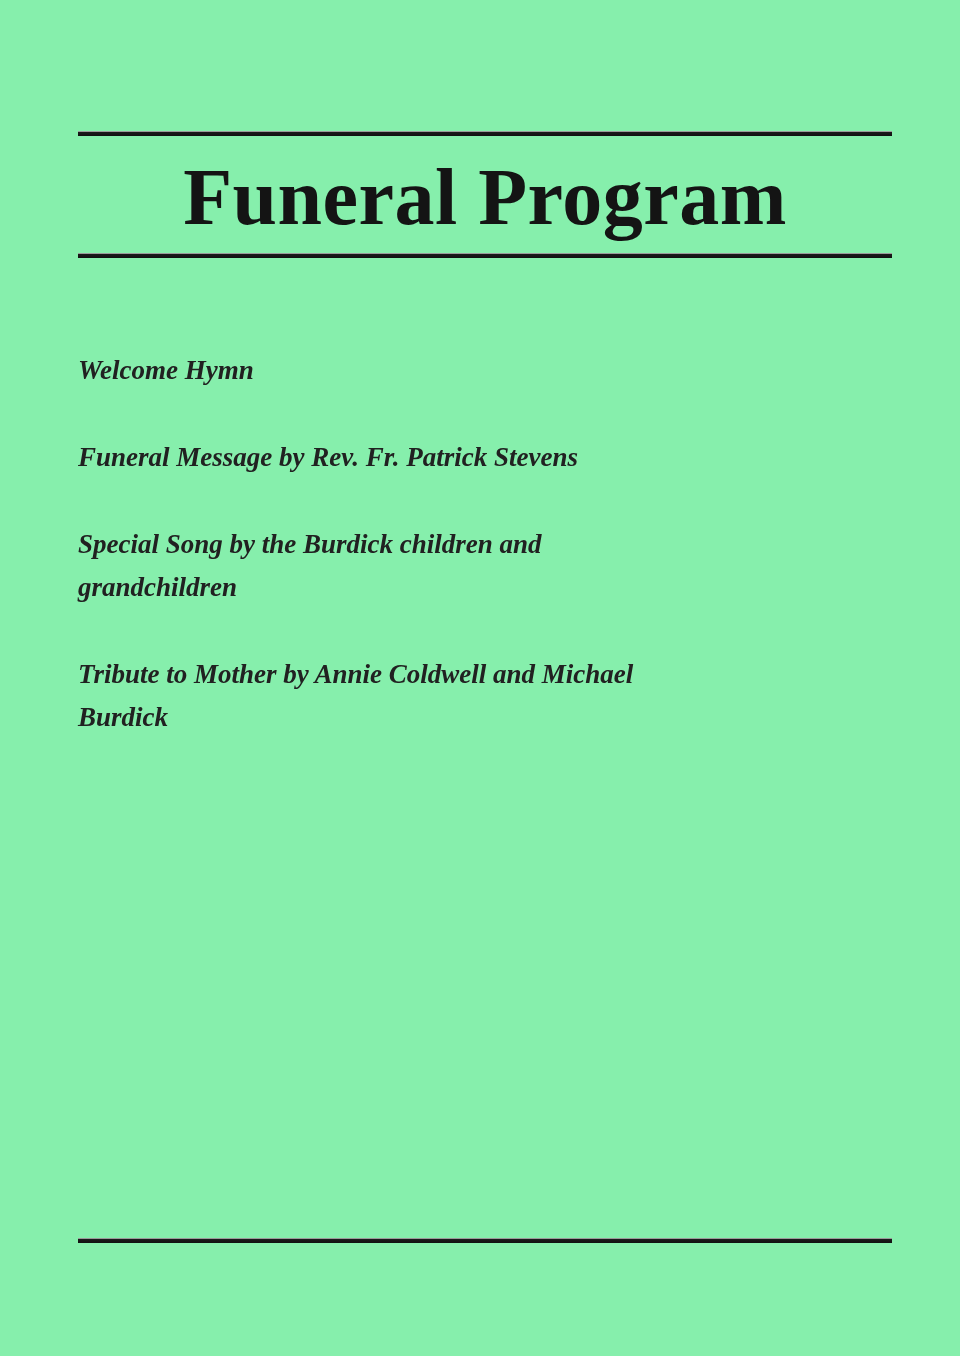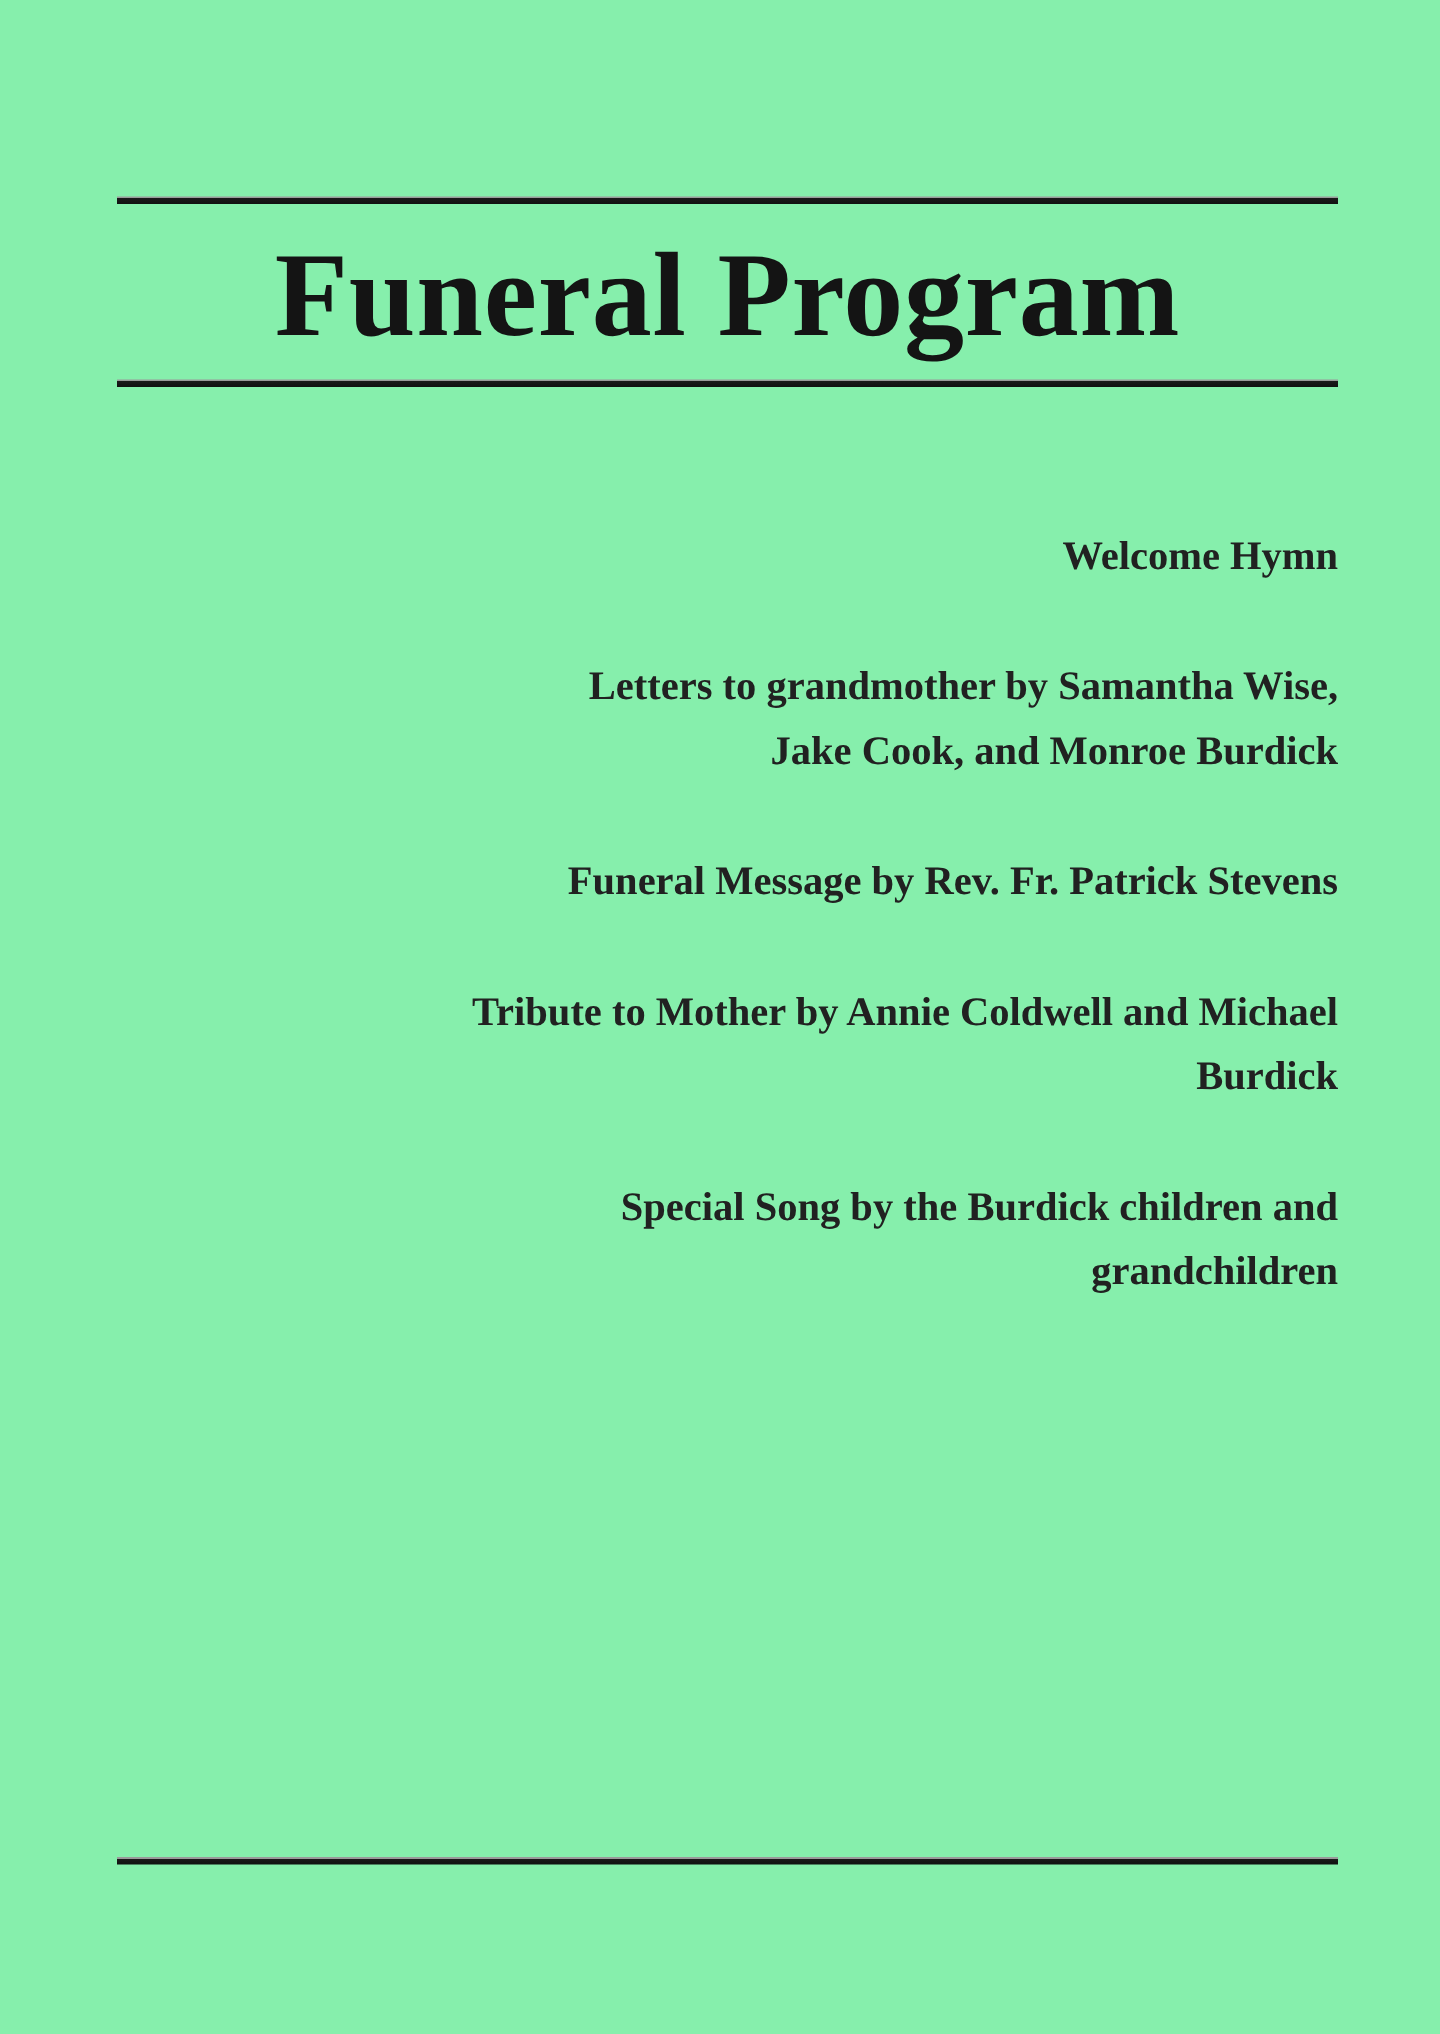--- a/index.html
+++ b/index.html
@@ -40,24 +40,25 @@
     font-size: 80px;
     font-weight: 700;
     letter-spacing: 0.5px;
     color: #141414;
     white-space: nowrap;
     line-height: 1;
     padding-top: 4px;
   }
   .program-list {
     margin-top: 91px;
-    text-align: right;
+    text-align: left;
     font-size: 27px;
     font-weight: 600;
     color: #212121;
+    font-style: italic;
   }
   .program-item {
     margin: 0 0 44px 0;
   }
   .program-line {
     line-height: 43px;
     white-space: nowrap;
   }
 </style>
 </head>
@@ -74,37 +75,33 @@
 
     <div class="rule rule-mid"></div>
 
     <div class="program-list">
 
       <div class="program-item">
         <div class="program-line">Welcome Hymn</div>
       </div>
 
 
-      <div class="program-item">
-        <div class="program-line">Letters to grandmother by Samantha Wise,</div>
-        <div class="program-line">Jake Cook, and Monroe Burdick</div>
-      </div>
 
       <div class="program-item">
         <div class="program-line">Funeral Message by Rev. Fr. Patrick Stevens</div>
       </div>
 
       <div class="program-item">
-        <div class="program-line">Tribute to Mother by Annie Coldwell and Michael</div>
-        <div class="program-line">Burdick</div>
+        <div class="program-line">Special Song by the Burdick children and</div>
+        <div class="program-line">grandchildren</div>
       </div>
 
       <div class="program-item">
-        <div class="program-line">Special Song by the Burdick children and</div>
-        <div class="program-line">grandchildren</div>
+        <div class="program-line">Tribute to Mother by Annie Coldwell and Michael</div>
+        <div class="program-line">Burdick</div>
       </div>
 
 
     </div>
 
     <div class="rule rule-bottom"></div>
 
   </div>
 </div>
 

